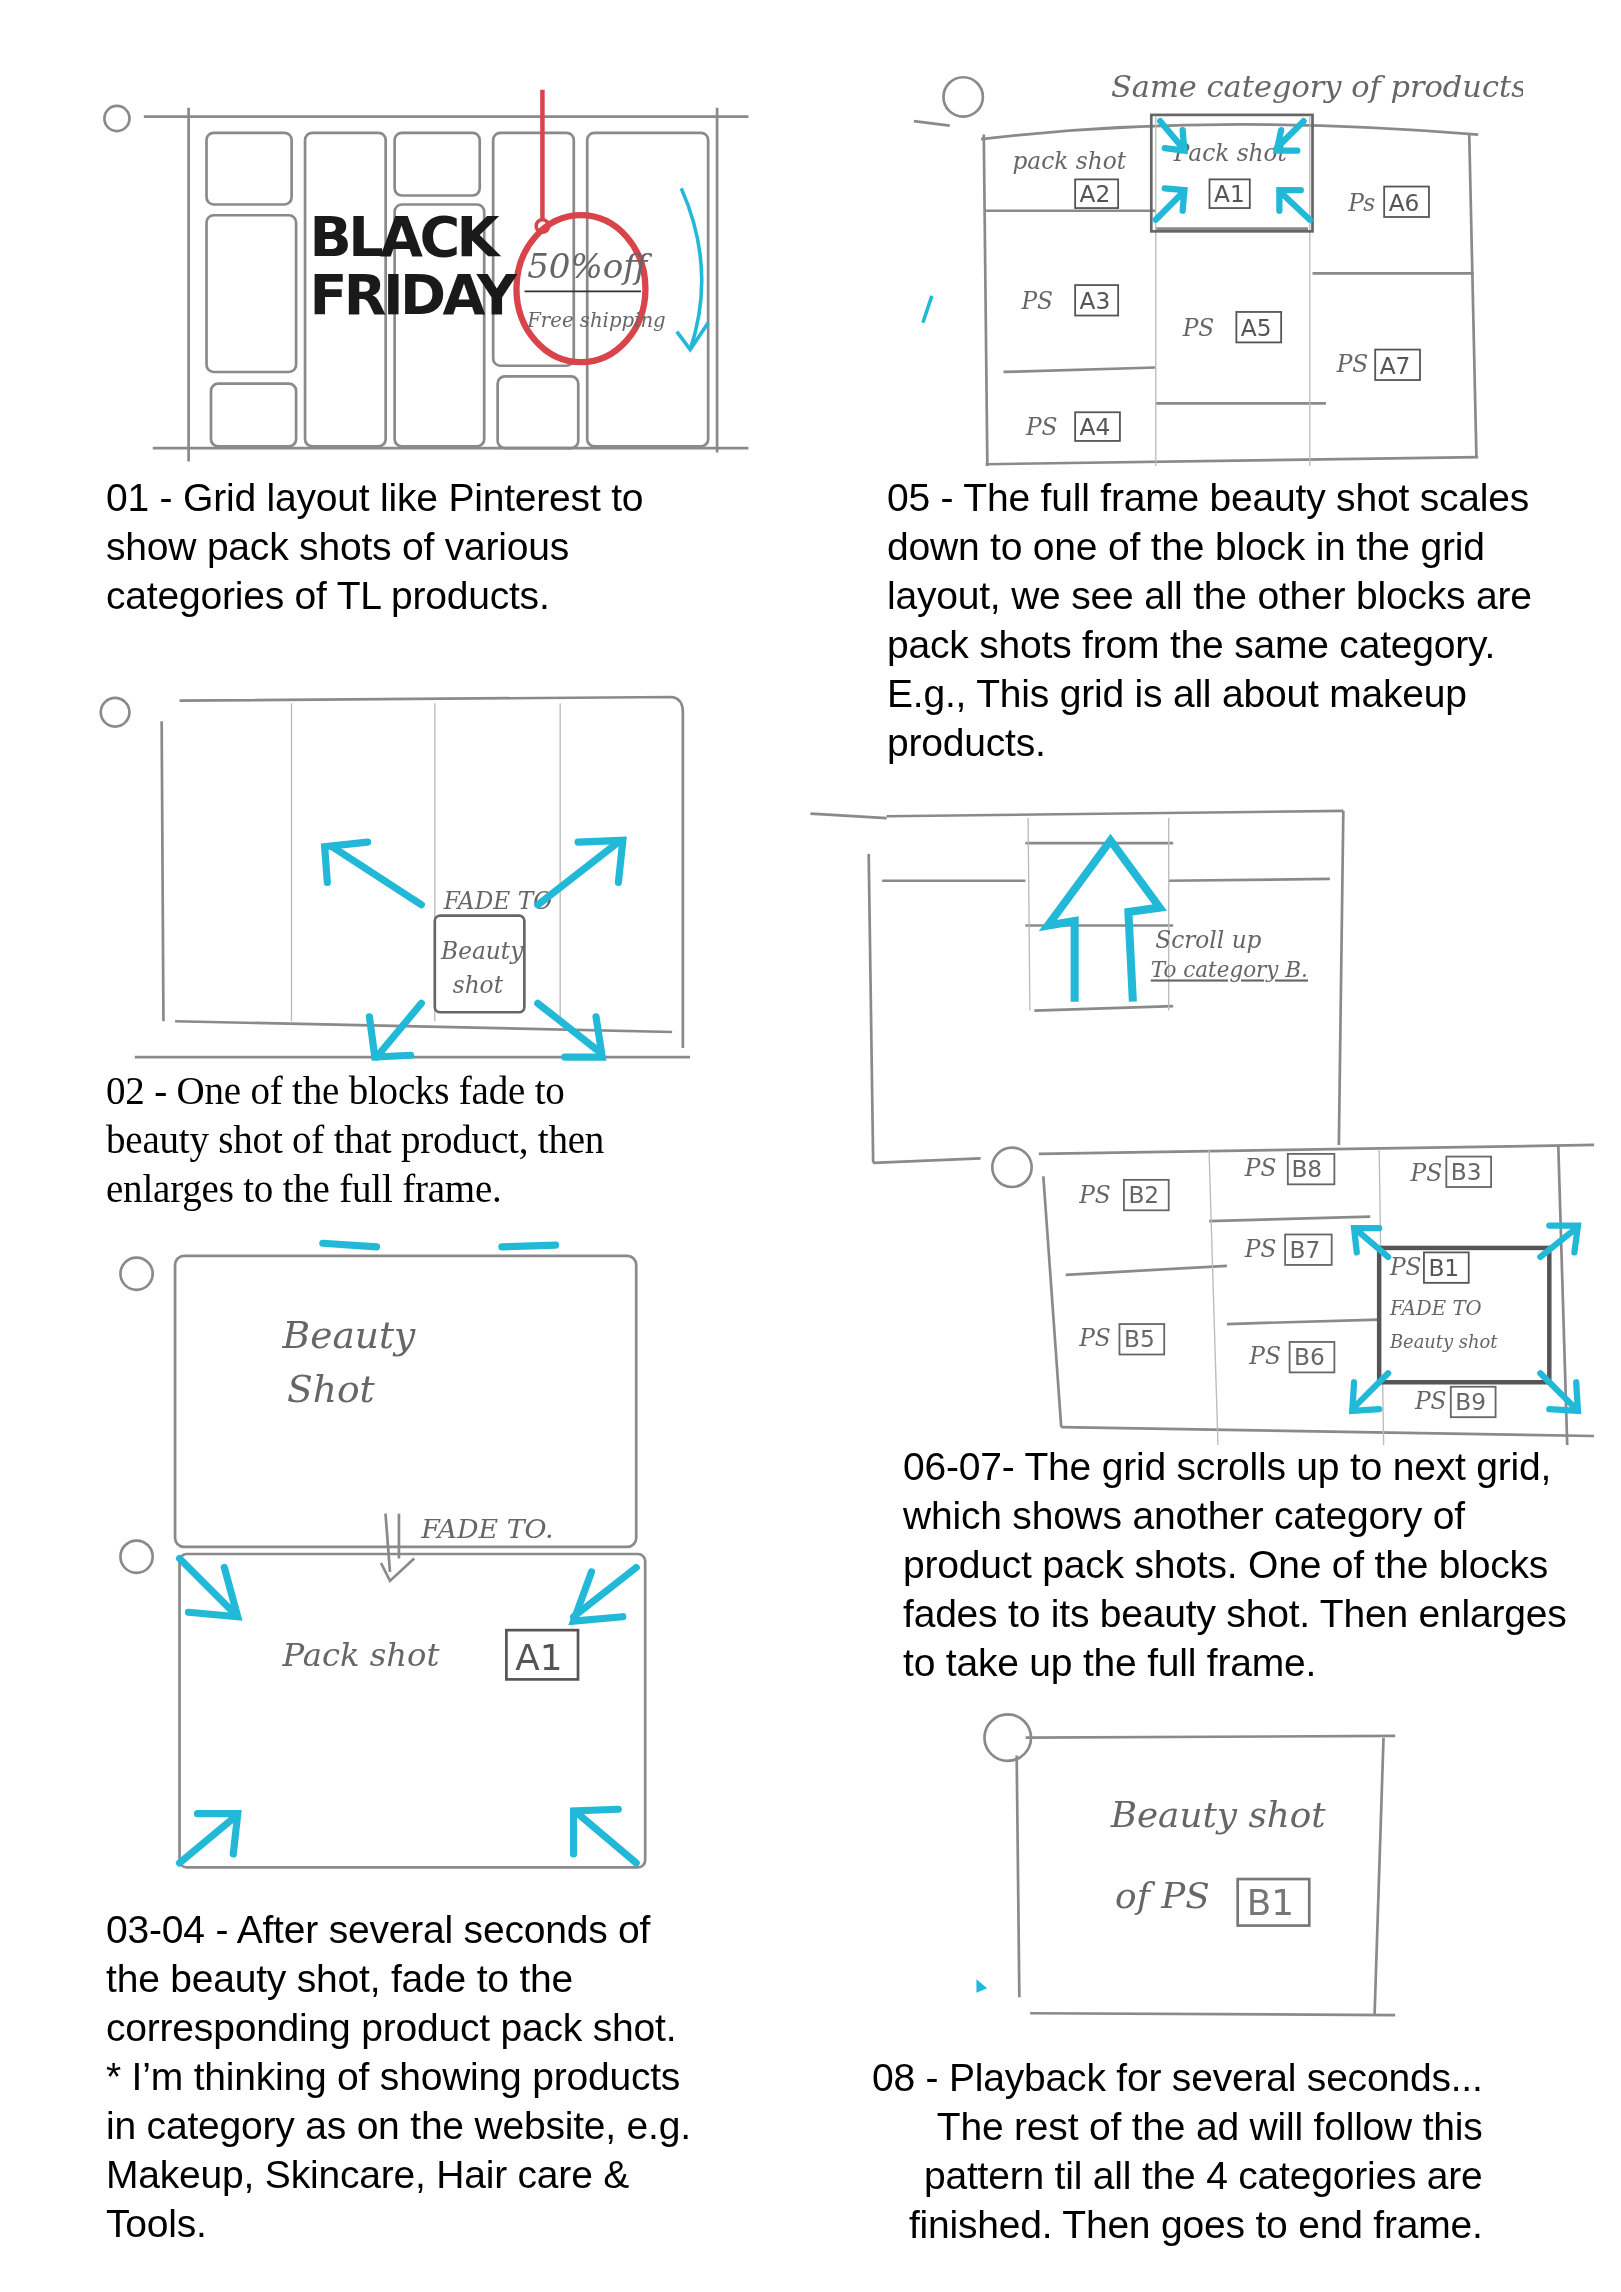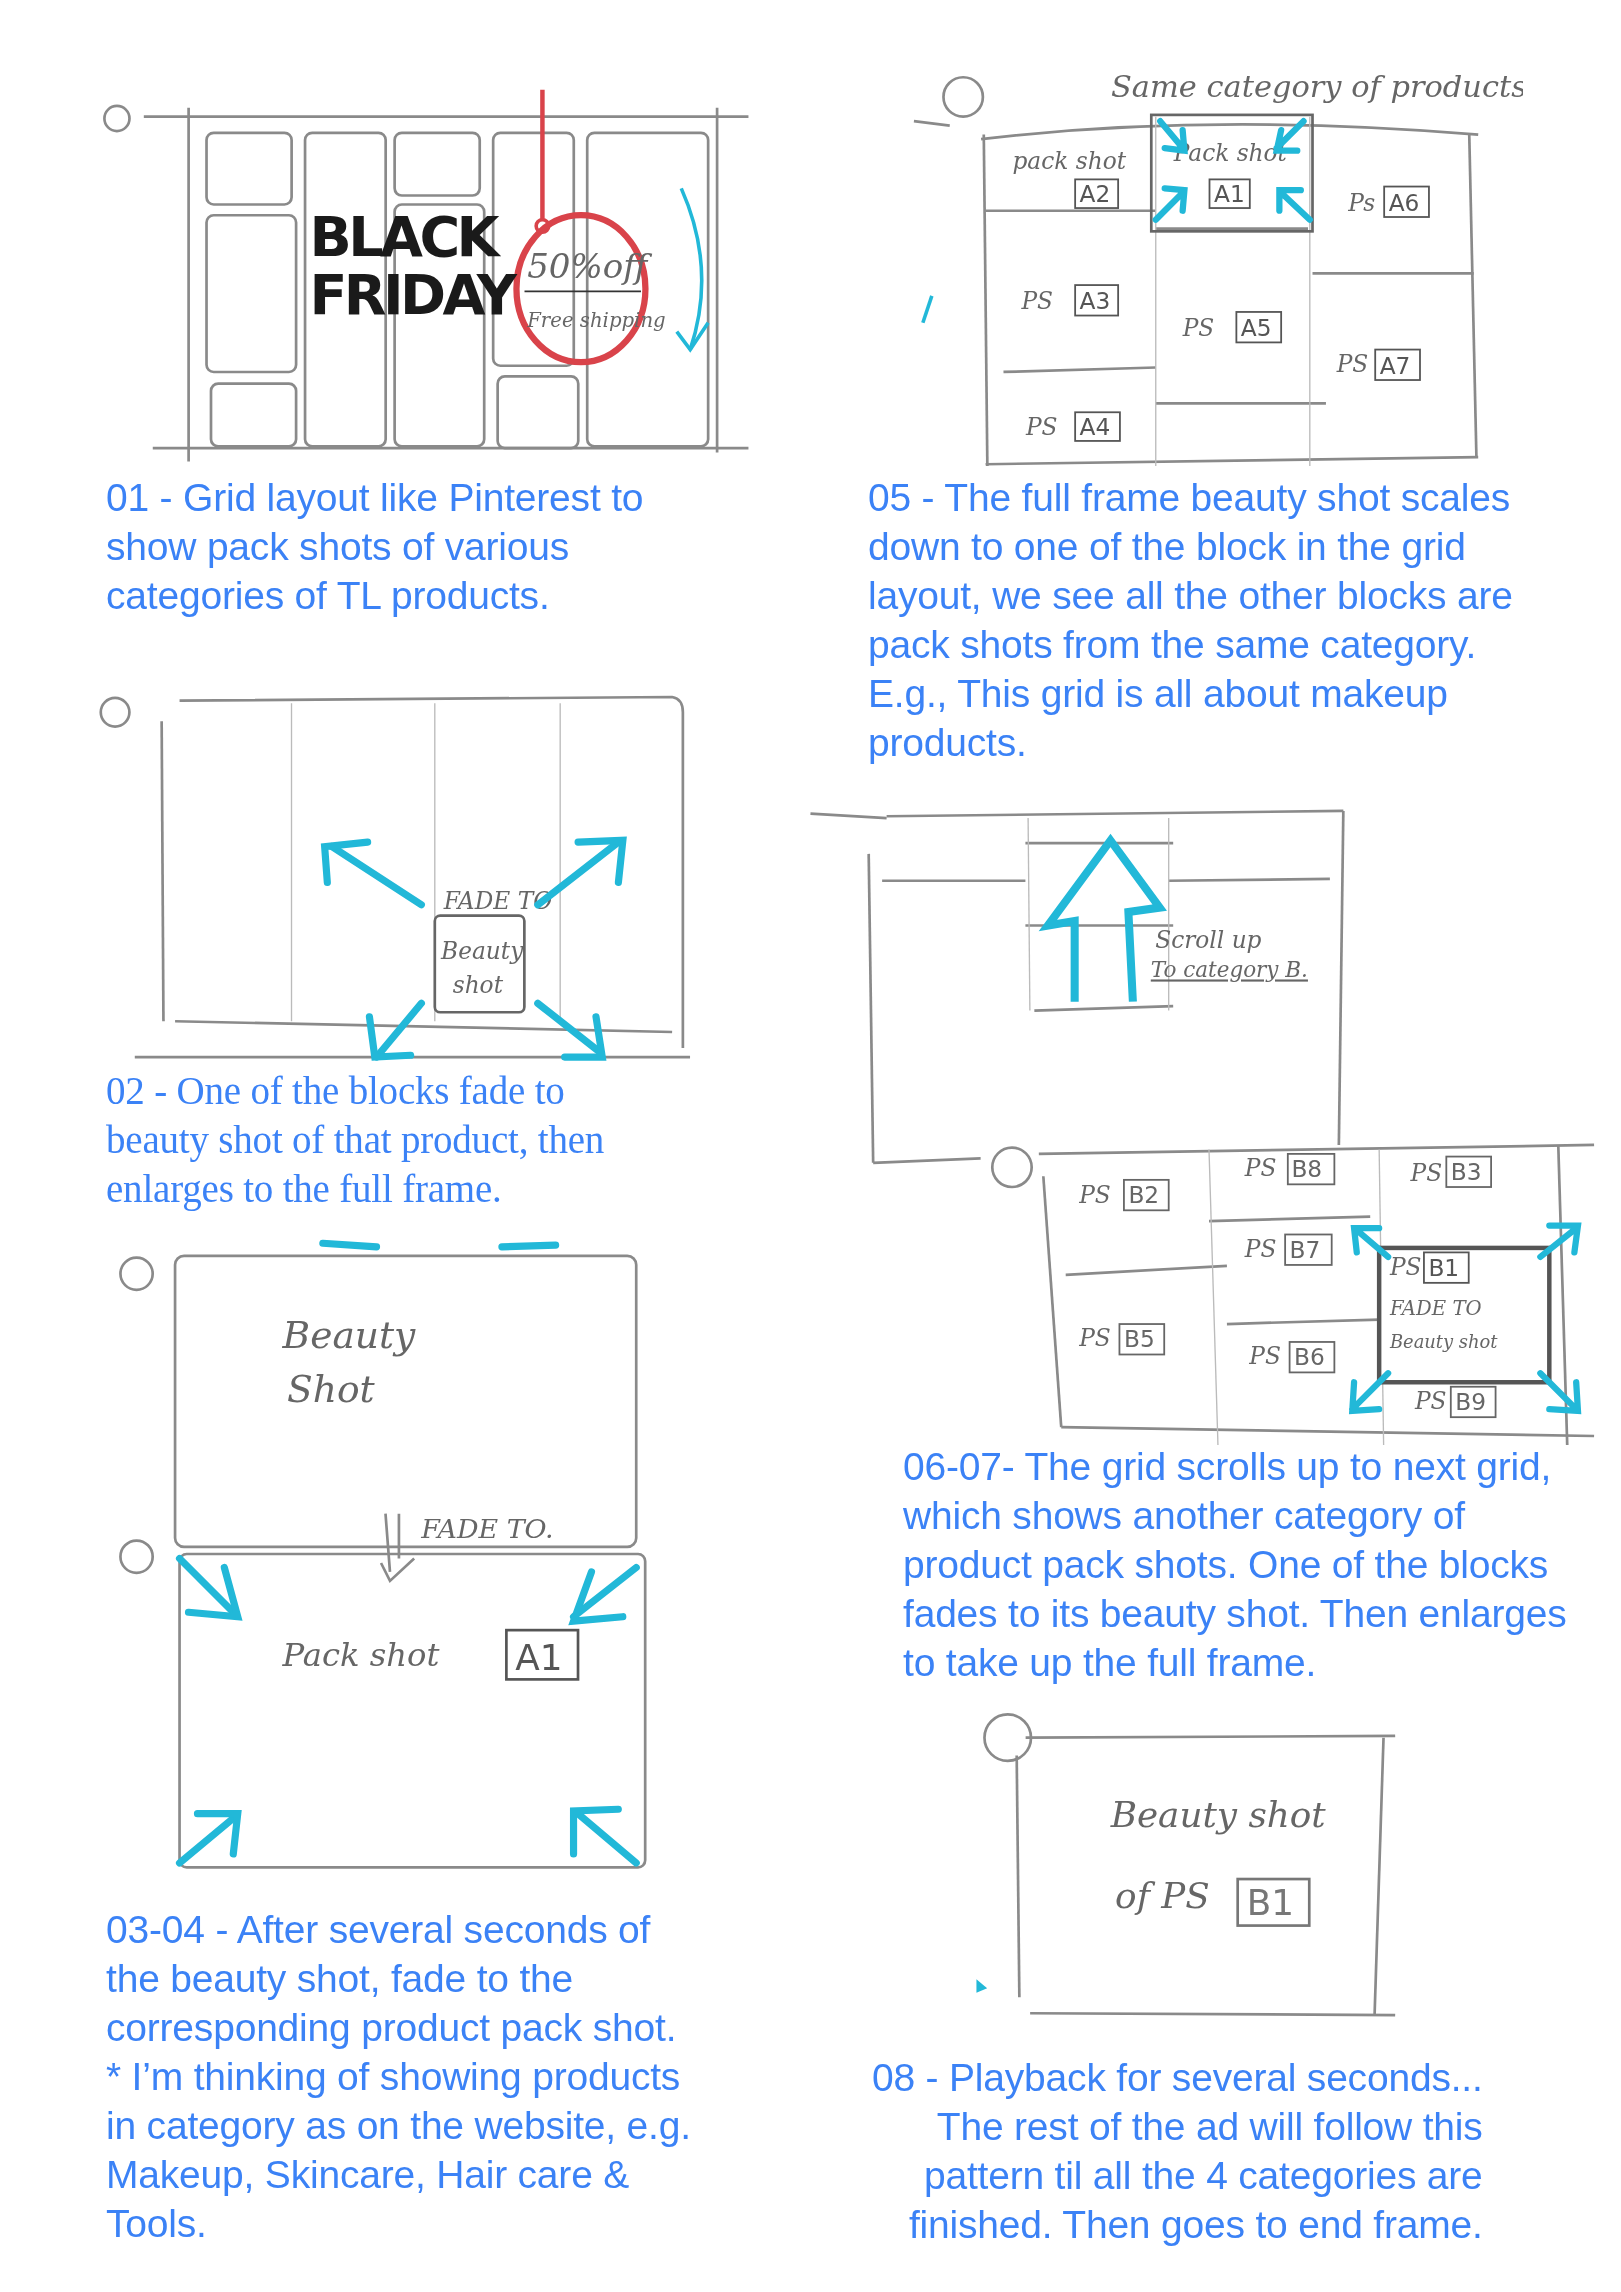--- a/index.html
+++ b/index.html
@@ -1,18 +1,18 @@
 <!DOCTYPE html>
 <html style="font-size:14.3px"><head>
 <meta charset="utf-8">
 <style>
   html,body{margin:0;padding:0;background:#fff;}
   body{width:1621px;height:2293px;position:relative;overflow:hidden;font-family:"Liberation Sans",sans-serif;color:#111;}
   .sketch{position:absolute;text-decoration:underline;}
-  .caption{position:absolute;font-size:39px;line-height:49px;white-space:pre-line;letter-spacing:-0.2px;color:#3b82f6;}
+  .caption{position:absolute;font-size:39px;line-height:49px;white-space:pre-line;letter-spacing:-0.2px;color:#000000;}
   svg text{font-family:"DejaVu Sans",sans-serif;}
   .hand{fill:#666;font-family:"DejaVu Serif",serif;font-style:italic;}
 </style>
 </head>
 <body>
 
 <div class="sketch" style="left:90px;top:54px;width:663px;height:421px;">
   <svg width="663" height="421" viewBox="0 0 740 470">
     <g fill="none" stroke="#8a8a8a" stroke-width="3">
       <circle cx="30" cy="72" r="14"></circle>
@@ -163,21 +163,21 @@
     </g>
     <g stroke="#22b8d8" stroke-width="7" fill="none" stroke-linecap="round">
       <path d="M295 95 L320 125 M300 125 L322 128 L320 105"></path>
       <path d="M455 95 L425 125 M430 105 L425 128 L448 128"></path>
       <path d="M290 205 L320 175 M300 170 L322 172 L320 195"></path>
       <path d="M462 205 L430 175 M428 195 L428 172 L452 172"></path>
     </g>
     <path d="M40 290 L30 320" stroke="#22b8d8" stroke-width="4"></path>
   </svg>
 </div>
-<div class="caption" style="left:868px;top:473px;">05 - The full frame beauty shot scales
+<div class="caption" style="left:887px;top:473px;">05 - The full frame beauty shot scales
 down to one of the block in the grid
 layout, we see all the other blocks are
 pack shots from the same category.
 E.g., This grid is all about makeup
 products.</div>
 
 <div class="sketch" style="left:806px;top:800px;width:806px;height:663px;">
   <svg width="806" height="663" viewBox="0 0 900 740">
     <g fill="none" stroke="#8a8a8a" stroke-width="3">
       <line x1="5" y1="15" x2="90" y2="20"></line>

